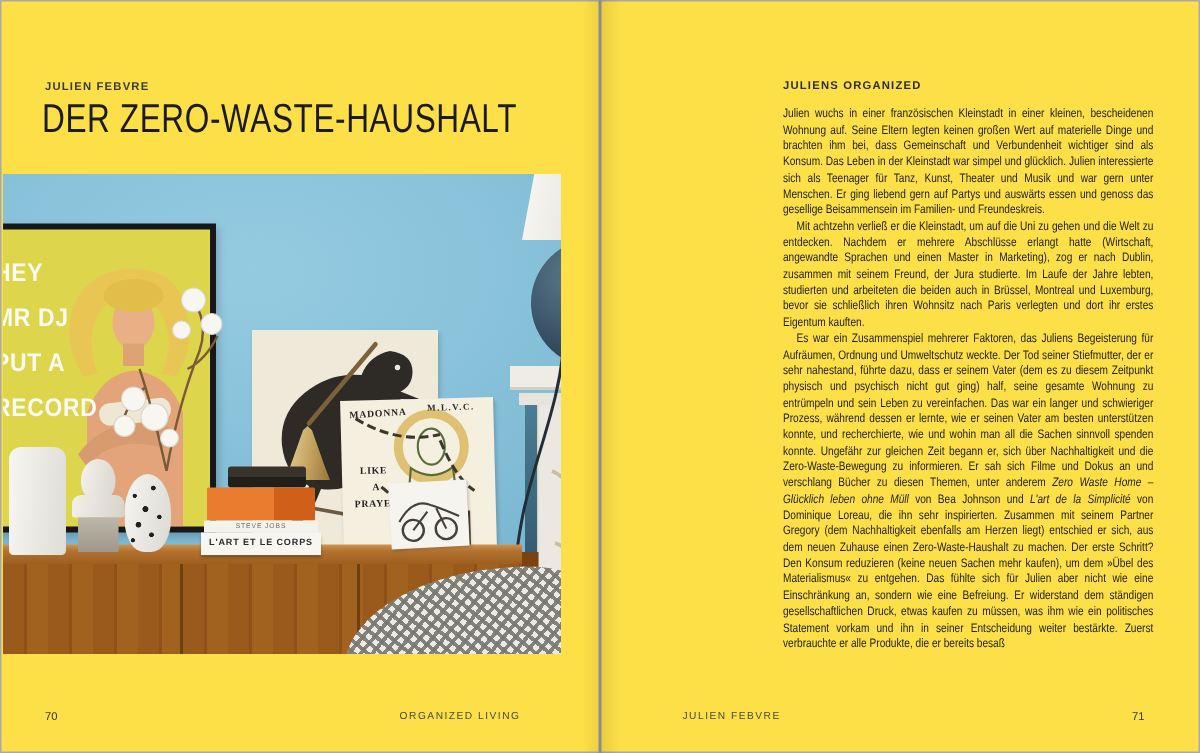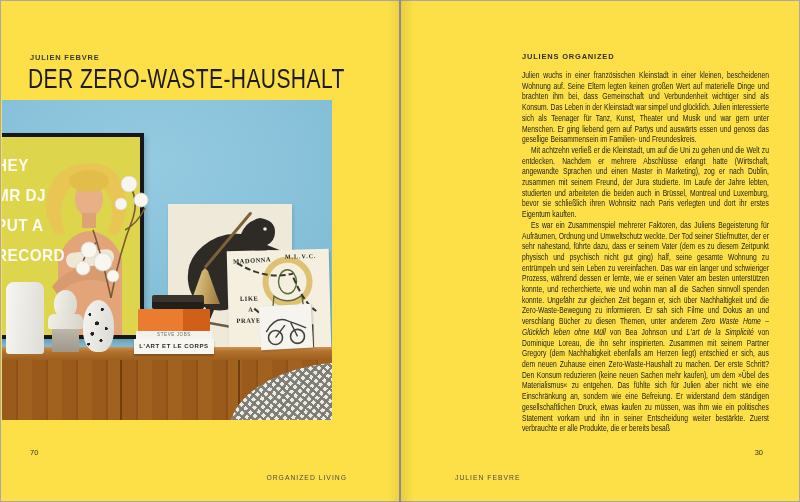--- a/index.html
+++ b/index.html
@@ -20,39 +20,39 @@
     background:linear-gradient(to right,rgba(0,0,0,.09),rgba(0,0,0,0));z-index:30;pointer-events:none;}
 
   
   #kicker{position:absolute;left:30px;top:53px;font-size:7.5px;font-weight:bold;
     letter-spacing:.8px;color:#3a3a3a;}
   #chapter-title{position:absolute;left:28px;top:66px;font-size:27px;line-height:27px;
     font-weight:400;color:#1b1b1b;white-space:nowrap;letter-spacing:.5px;
     transform:scaleX(.78);transform-origin:left top;}
 
   
-  .folio{position:absolute;top:448px;font-size:7.5px;color:#333;}
+  .folio{position:absolute;top:473px;font-size:7.5px;color:#333;}
   #folio-left{left:30px;}
   #folio-right{right:37px;}
   .running-head{position:absolute;top:474px;font-size:6.8px;letter-spacing:1px;color:#4a4a4a;}
   #run-left{right:53px;}
   #run-right{left:55px;}
 
   
   #article-heading{position:absolute;left:122px;top:52px;font-size:7.5px;font-weight:bold;
     letter-spacing:.8px;color:#2e2e2e;}
   #article-body{position:absolute;left:122px;top:71px;width:300px;
     font-size:8.2px;line-height:10.7px;text-align:justify;color:#1c1c1c;
     transform:scaleX(.823);transform-origin:left top;}
   #article-body p{margin:0;}
   #article-body p.indent{text-indent:11px;}
   #article-body em{font-style:italic;}
 
   
-  #photo{position:absolute;left:2px;top:100px;width:330px;height:320px;overflow:hidden;
+  #photo{position:absolute;left:2px;top:116px;width:372px;height:320px;overflow:hidden;
     background:radial-gradient(120% 90% at 45% 20%, #95cbe1 0%, #86c0d8 45%, #74b0cc 100%);}
   #photo *{position:absolute;}
 
   
   #poster-frame{left:-14px;top:33px;width:156px;height:206px;background:#17171a;z-index:1;
     box-shadow:2px 3px 5px rgba(0,0,0,.18);}
   #poster-art{left:4px;top:4px;width:148px;height:198px;background:#ddd54b;overflow:hidden;}
   .poster-line{position:absolute;left:4px;color:#fbfaf3;font-weight:bold;font-size:17px;
     line-height:17px;letter-spacing:.5px;transform:scaleX(.9);transform-origin:left top;z-index:3;}
   #pl0{top:20px;} #pl1{top:50px;} #pl2{top:80px;} #pl3{top:110px;}
@@ -263,17 +263,17 @@
 
   <div class="page" id="right-page">
     <div class="gutter-shade-r"></div>
     <div id="article-heading">JULIENS ORGANIZED</div>
     <div id="article-body">
         <p><span>Julien wuchs in einer französischen Kleinstadt in einer kleinen, bescheidenen Wohnung auf. Seine Eltern legten keinen großen Wert auf materielle Dinge und brachten ihm bei, dass Gemeinschaft und Verbundenheit wichtiger sind als Konsum. Das Leben in der Kleinstadt war simpel und glücklich. Julien interessierte sich als Teenager für Tanz, Kunst, Theater und Musik und war gern unter Menschen. Er ging liebend gern auf Partys und auswärts essen und genoss das gesellige Beisammensein im Familien- und Freundeskreis.</span></p>
         <p class="indent"><span>Mit achtzehn verließ er die Kleinstadt, um auf die Uni zu gehen und die Welt zu entdecken. Nachdem er mehrere Abschlüsse erlangt hatte (Wirtschaft, angewandte Sprachen und einen Master in Marketing), zog er nach Dublin, zusammen mit seinem Freund, der Jura studierte. Im Laufe der Jahre lebten, studierten und arbeiteten die beiden auch in Brüssel, Montreal und Luxemburg, bevor sie schließlich ihren Wohnsitz nach Paris verlegten und dort ihr erstes Eigentum kauften.</span></p>
         <p class="indent"><span>Es war ein Zusammenspiel mehrerer Faktoren, das Juliens Begeisterung für Aufräumen, Ordnung und Umweltschutz weckte. Der Tod seiner Stiefmutter, der er sehr nahestand, führte dazu, dass er seinem Vater (dem es zu diesem Zeitpunkt physisch und psychisch nicht gut ging) half, seine gesamte Wohnung zu entrümpeln und sein Leben zu vereinfachen. Das war ein langer und schwieriger Prozess, während dessen er lernte, wie er seinen Vater am besten unterstützen konnte, und recherchierte, wie und wohin man all die Sachen sinnvoll spenden konnte. Ungefähr zur gleichen Zeit begann er, sich über Nachhaltigkeit und die Zero-Waste-Bewegung zu informieren. Er sah sich Filme und Dokus an und verschlang Bücher zu diesen Themen, unter anderem </span><em>Zero Waste Home – Glücklich leben ohne Müll</em><span> von Bea Johnson und </span><em>L'art de la Simplicité</em><span> von Dominique Loreau, die ihn sehr inspirierten. Zusammen mit seinem Partner Gregory (dem Nachhaltigkeit ebenfalls am Herzen liegt) entschied er sich, aus dem neuen Zuhause einen Zero-Waste-Haushalt zu machen. Der erste Schritt? Den Konsum reduzieren (keine neuen Sachen mehr kaufen), um dem »Übel des Materialismus« zu entgehen. Das fühlte sich für Julien aber nicht wie eine Einschränkung an, sondern wie eine Befreiung. Er widerstand dem ständigen gesellschaftlichen Druck, etwas kaufen zu müssen, was ihm wie ein politisches Statement vorkam und ihn in seiner Entscheidung weiter bestärkte. Zuerst verbrauchte er alle Produkte, die er bereits besaß</span></p>
       </div>
     <div class="running-head" id="run-right">JULIEN FEBVRE</div>
-    <div class="folio" id="folio-right">30</div>
+    <div class="folio" id="folio-right">71</div>
   </div>
 
   <div id="gutter"></div>
 </div>
 
 </body></html>

